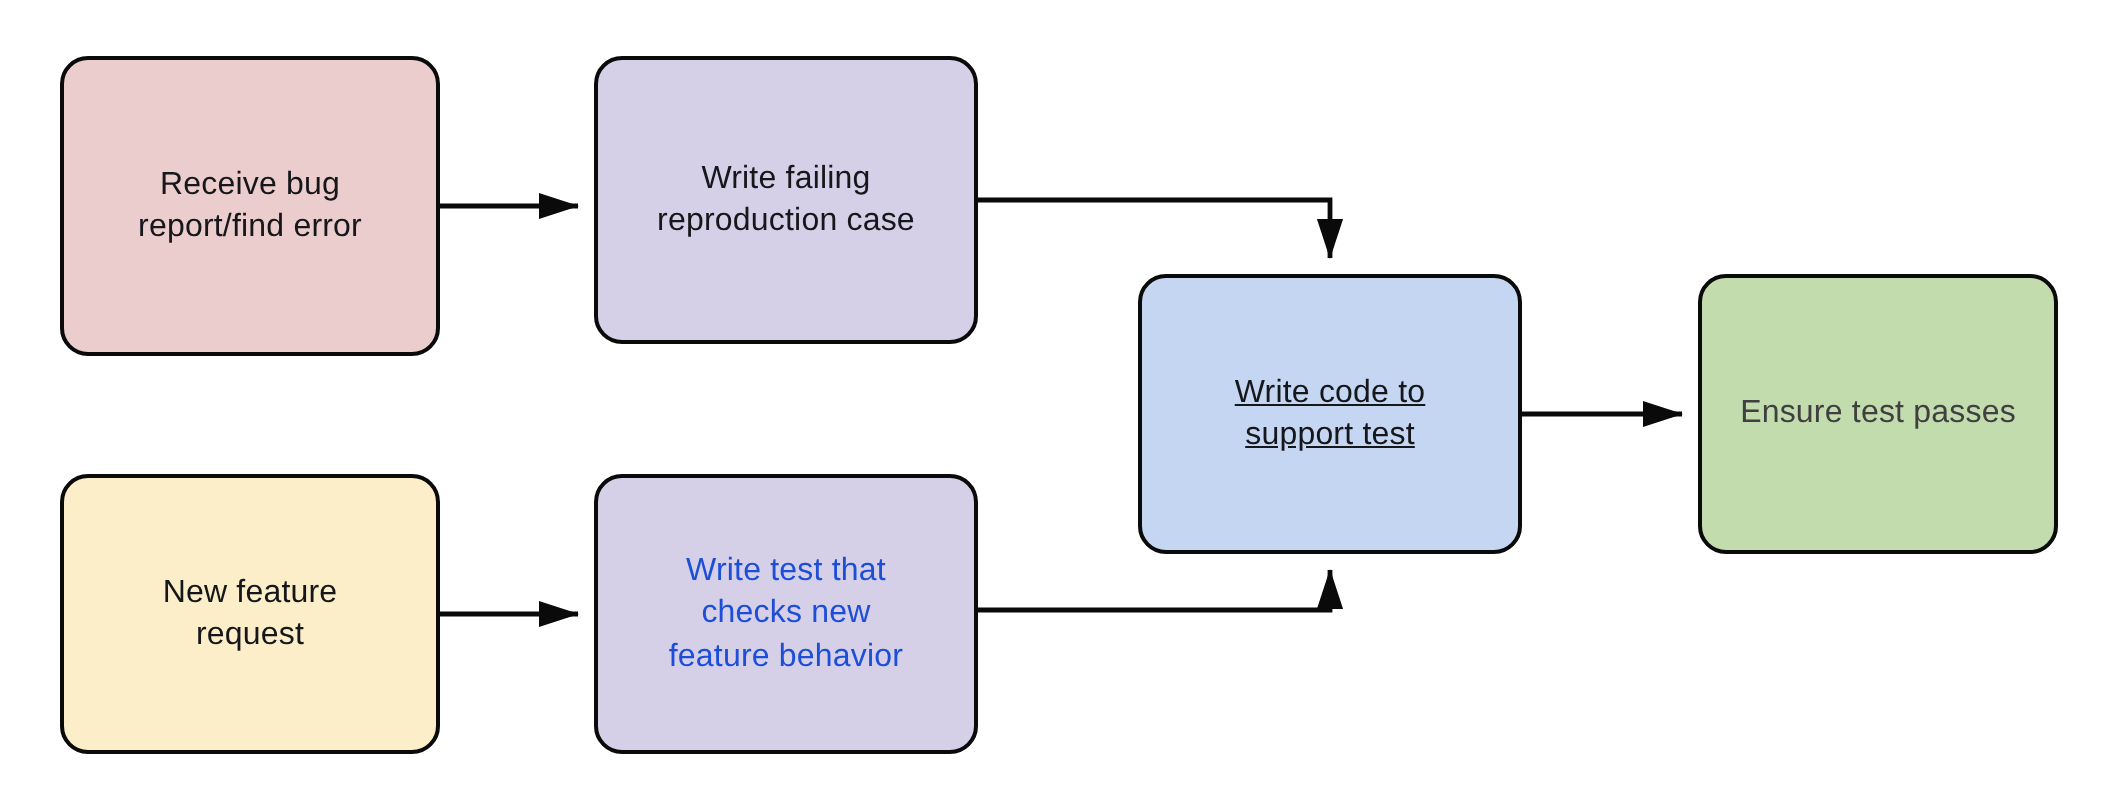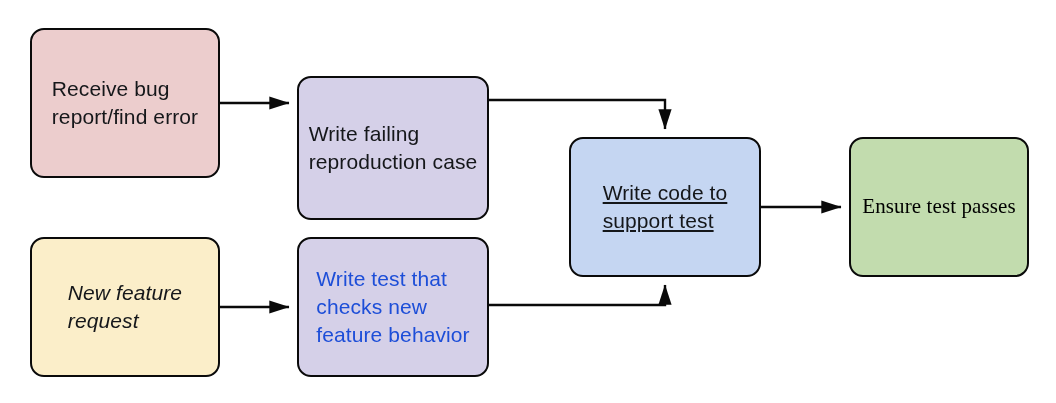--- a/index.html
+++ b/index.html
@@ -18,23 +18,23 @@
     overflow: hidden;
   }
   .node {
     position: absolute;
     box-sizing: border-box;
     border: 2.4px solid #0a0a0a;
     border-radius: 14px;
     display: flex;
     align-items: center;
     justify-content: center;
-    text-align: left;
+    text-align: center;
     color: #15171a;
-    font-size: 21px;
+    font-size: 16px;
     line-height: 1.33;
     letter-spacing: 0.1px;
     font-family: "Liberation Sans", sans-serif;
     white-space: pre-line;
     padding: 4px 8px;
   }
   #edges {
     position: absolute;
     left: 0;
     top: 0;
@@ -61,24 +61,24 @@
 
     <path d="M220,307 L289,307" fill="none" stroke="#0a0a0a" stroke-width="2.4" marker-end="url(#arrowhead)"></path>
 
     <path d="M489,305 L665,305 L665,285" fill="none" stroke="#0a0a0a" stroke-width="2.4" stroke-linejoin="miter" marker-end="url(#arrowhead)"></path>
 
     <path d="M761,207 L841,207" fill="none" stroke="#0a0a0a" stroke-width="2.4" marker-end="url(#arrowhead)"></path>
   </svg>
 
   <div class="node" style="left: 30px; top: 28px; width: 190px; height: 150px; background: rgb(236, 205, 205); border-color: rgb(10, 10, 10); color: rgb(21, 23, 26);">Receive bug
 report/find error</div>
-  <div class="node" style="left: 297px; top: 28px; width: 192px; height: 144px; background: rgb(213, 208, 232); border-color: rgb(10, 10, 10); color: rgb(21, 23, 26); margin-top: 48px;">Write failing
+  <div class="node" style="left: 297px; top: 28px; width: 192px; height: 144px; background: rgb(213, 208, 232); border-color: rgb(10, 10, 10); color: rgb(21, 23, 26);">Write failing
 reproduction case</div>
   <div class="node" style="left: 569px; top: 137px; width: 192px; height: 140px; background: rgb(197, 214, 242); border-color: rgb(10, 10, 10); color: rgb(21, 23, 26); text-decoration: underline;">Write code to
 support test</div>
-  <div class="node" style="left: 849px; top: 137px; width: 180px; height: 140px; background: rgb(194, 220, 174); border-color: rgb(10, 10, 10); color: #000000; font-family: Liberation Serif, serif;">Ensure test passes</div>
-  <div class="node" style="left: 30px; top: 237px; width: 190px; height: 140px; background: rgb(251, 238, 201); border-color: rgb(10, 10, 10); color: rgb(21, 23, 26); font-style: italic;">New feature
+  <div class="node" style="left: 849px; top: 137px; width: 180px; height: 140px; background: rgb(194, 220, 174); border-color: rgb(10, 10, 10); color: #404040;">Ensure test passes</div>
+  <div class="node" style="left: 30px; top: 237px; width: 190px; height: 140px; background: rgb(251, 238, 201); border-color: rgb(10, 10, 10); color: rgb(21, 23, 26);">New feature
 request</div>
   <div class="node" style="left: 297px; top: 237px; width: 192px; height: 140px; background: rgb(213, 208, 232); border-color: rgb(10, 10, 10); color: #1d4ed8;">Write test that
 checks new
 feature behavior</div>
 
 </div>
 
 </body></html>

